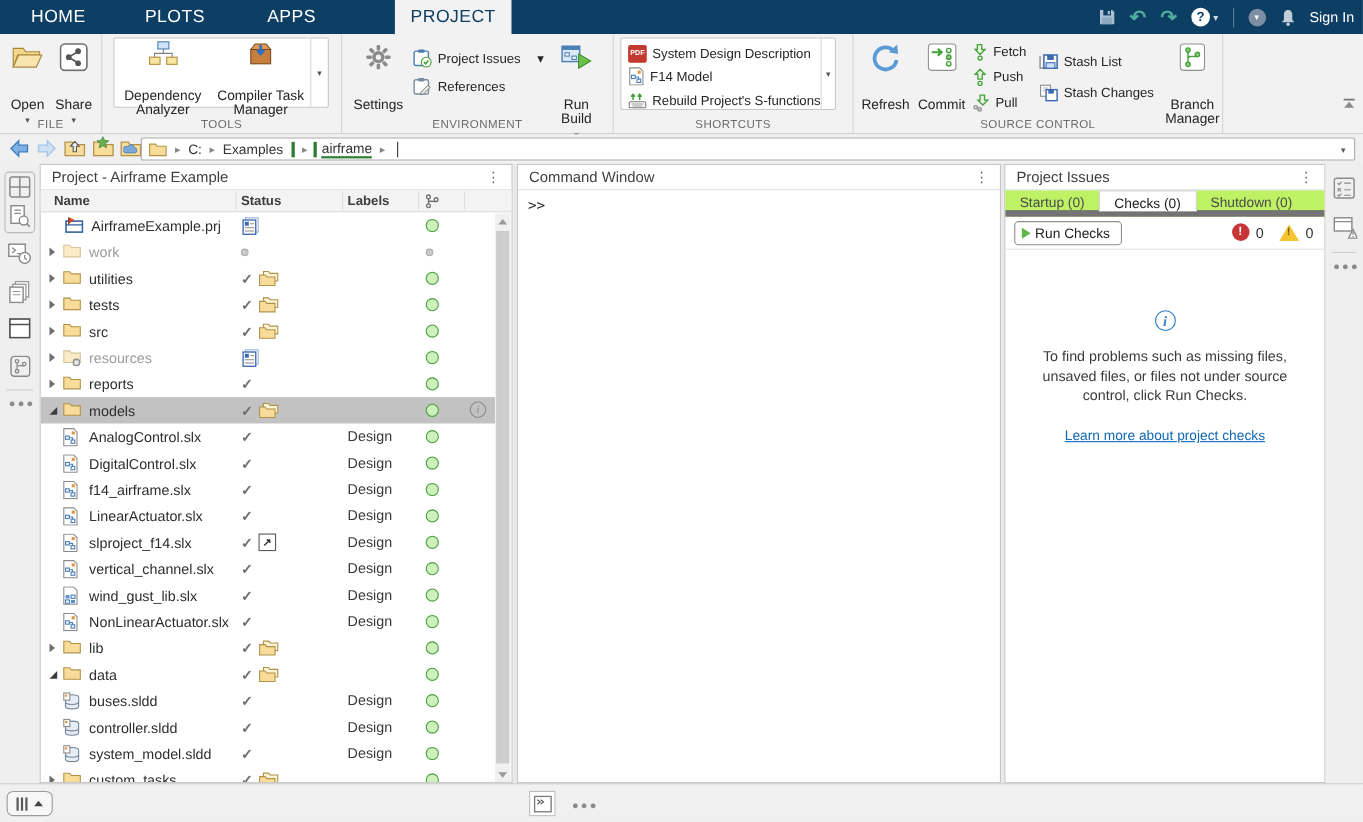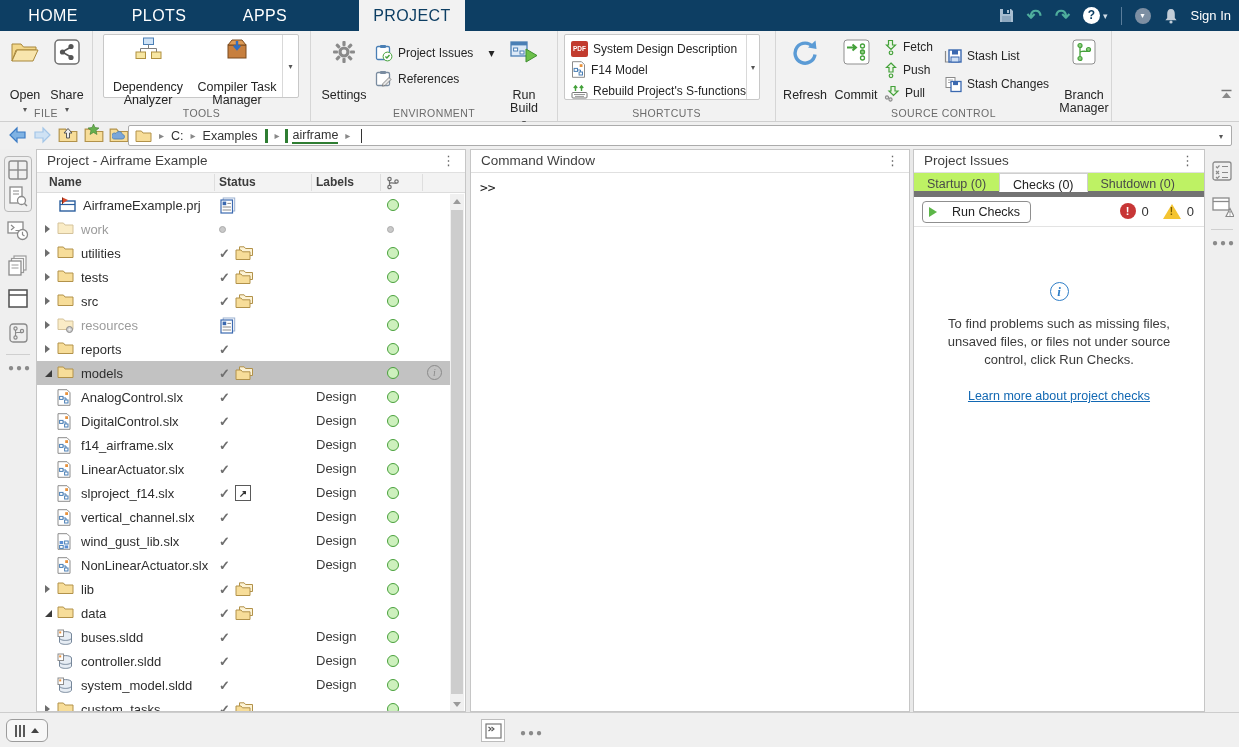--- a/index.html
+++ b/index.html
@@ -111,21 +111,21 @@
   #sb-thumb { position:absolute; left:1px; top:16px; width:12px; height:484px; background:#cdcdcd; }
 
   
   #cw-prompt { padding:7px 0 0 9px; font-family:"DejaVu Sans Mono",monospace; font-size:13px; color:#222; }
 
   
   #pi-tabs { height:24px; background:#bef264; border-bottom:6px solid #737373; display:flex; }
   .pi-tab { padding:0 13px; line-height:23px; font-size:12.5px; color:#4a4a4a; cursor:pointer; }
   .pi-tab.active { background:#fff; border:1px solid #cfcfcf; border-bottom:1px solid #fff; margin-bottom:-1px; color:#222; }
   #pi-toolbar { height:30px; border-bottom:1px solid #e3e3e3; position:relative; }
-  #runchecks { position:absolute; left:8px; top:4px; height:22px; padding:0 10px 0 6px; border:1px solid #8f8f8f; border-radius:4px; background:#fff; display:flex; align-items:center; gap:15px; font-size:12.5px; color:#222; cursor:pointer; }
+  #runchecks { position:absolute; left:8px; top:4px; height:22px; padding:0 10px 0 6px; border:1px solid #8f8f8f; border-radius:4px; background:#fff; display:flex; align-items:center; gap:4px; font-size:12.5px; color:#222; cursor:pointer; }
   .play-tri { width:0; height:0; border-left:8px solid #5cb648; border-top:5px solid transparent; border-bottom:5px solid transparent; }
   #pi-counts { position:absolute; right:10px; top:6px; display:flex; align-items:center; gap:6px; font-size:13px; color:#333; }
   .err-badge { width:16px; height:16px; border-radius:50%; background:#c73636; color:#fff; font-weight:bold; font-size:11px; text-align:center; line-height:16px; }
   .warn-badge { width:0; height:0; border-left:9px solid transparent; border-right:9px solid transparent; border-bottom:15px solid #f4c431; position:relative; }
   .warn-badge:after { content:"!"; position:absolute; left:-2px; top:2px; font-size:10px; font-weight:bold; color:#7a5c00; }
   #pi-info { text-align:center; padding-top:55px; }
   .info-circle { width:19px; height:19px; border:1.7px solid #2f7ec7; border-radius:50%; color:#2f7ec7; font-style:italic; font-family:"Liberation Serif",serif; font-weight:bold; font-size:13px; line-height:18px; margin:0 auto; }
   #pi-text { width:268px; margin:14px auto 0; font-size:13px; color:#3b3b3b; line-height:18px; }
   #pi-link { display:inline-block; margin-top:20px; font-size:12.5px; color:#1268b3; text-decoration:underline; cursor:pointer; }
 

